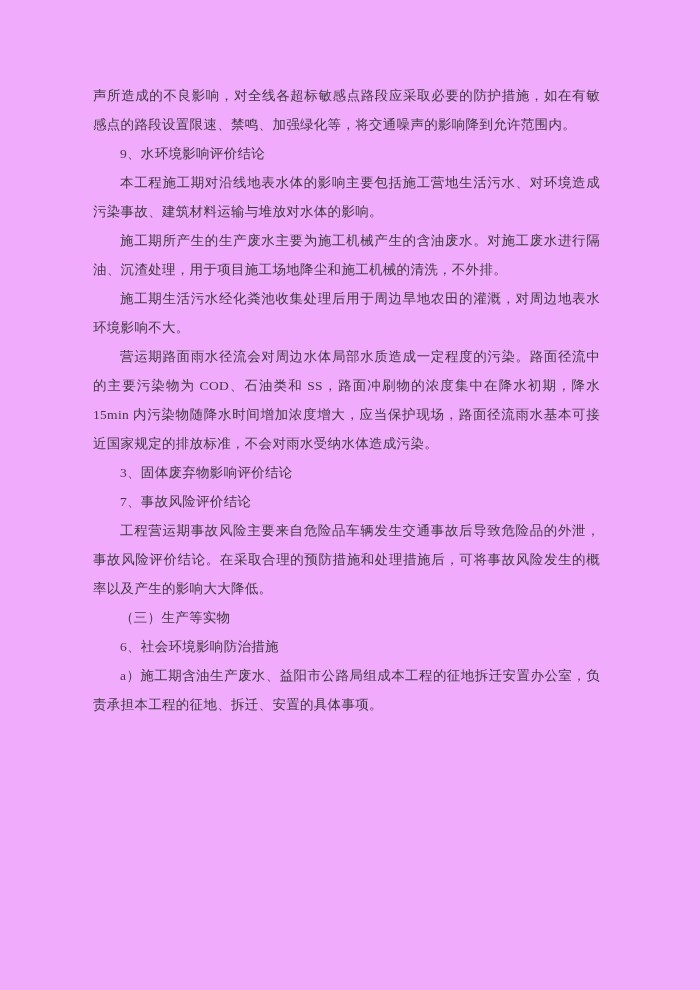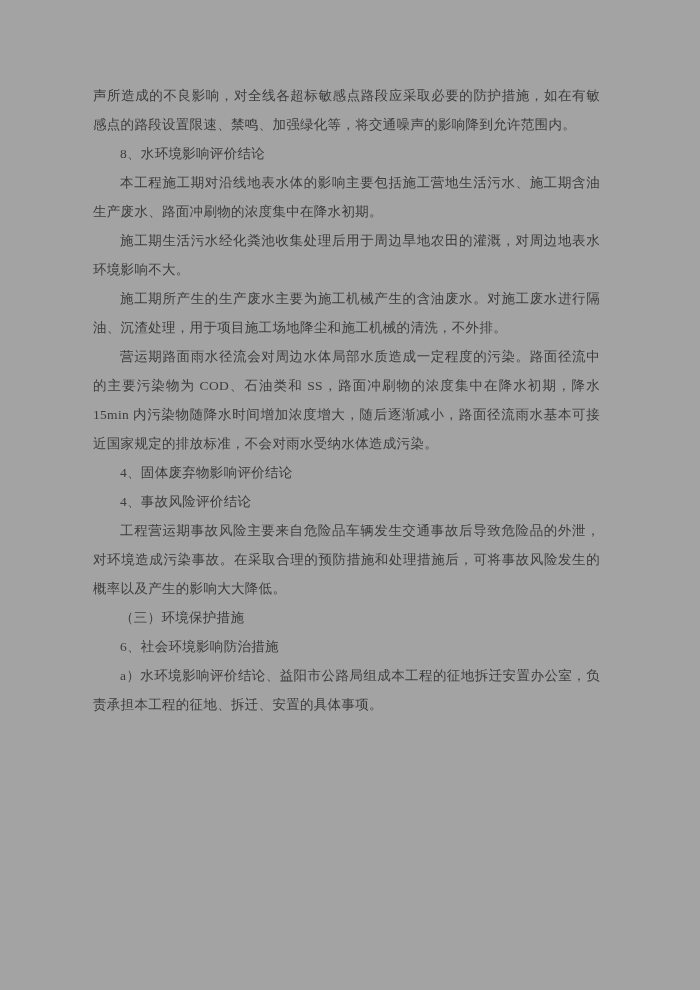--- a/index.html
+++ b/index.html
@@ -5,21 +5,21 @@
   html, body {
     margin: 0;
     padding: 0;
     background: #ffffff;
   }
   .page {
     position: relative;
     box-sizing: border-box;
     width: 700px;
     height: 990px;
-    background: #a3a3a3;
+    background: #f0abfc;
     padding: 81px 100px 40px 93px;
     overflow: hidden;
   }
   .doc-body p {
     margin: 0;
     font-family: "Liberation Serif", "DejaVu Serif", serif;
     font-size: 13.5px;
     line-height: 29px;
     color: #3c3c3c;
     text-align: justify;
@@ -29,25 +29,25 @@
   .doc-body p.indent {
     text-indent: 2em;
   }
 </style>
 </head>
 <body>
 
 <div class="page">
   <div class="doc-body">
     <p>声所造成的不良影响，对全线各超标敏感点路段应采取必要的防护措施，如在有敏感点的路段设置限速、禁鸣、加强绿化等，将交通噪声的影响降到允许范围内。</p>
-    <p class="indent">8、水环境影响评价结论</p>
-    <p class="indent">本工程施工期对沿线地表水体的影响主要包括施工营地生活污水、施工期含油生产废水、路面冲刷物的浓度集中在降水初期。</p>
+    <p class="indent">9、水环境影响评价结论</p>
+    <p class="indent">本工程施工期对沿线地表水体的影响主要包括施工营地生活污水、对环境造成污染事故、建筑材料运输与堆放对水体的影响。</p>
+    <p class="indent">施工期所产生的生产废水主要为施工机械产生的含油废水。对施工废水进行隔油、沉渣处理，用于项目施工场地降尘和施工机械的清洗，不外排。</p>
     <p class="indent">施工期生活污水经化粪池收集处理后用于周边旱地农田的灌溉，对周边地表水环境影响不大。</p>
-    <p class="indent">施工期所产生的生产废水主要为施工机械产生的含油废水。对施工废水进行隔油、沉渣处理，用于项目施工场地降尘和施工机械的清洗，不外排。</p>
-    <p class="indent">营运期路面雨水径流会对周边水体局部水质造成一定程度的污染。路面径流中的主要污染物为 COD、石油类和 SS，路面冲刷物的浓度集中在降水初期，降水 15min 内污染物随降水时间增加浓度增大，随后逐渐减小，路面径流雨水基本可接近国家规定的排放标准，不会对雨水受纳水体造成污染。</p>
-    <p class="indent">4、固体废弃物影响评价结论</p>
-    <p class="indent">4、事故风险评价结论</p>
-    <p class="indent">工程营运期事故风险主要来自危险品车辆发生交通事故后导致危险品的外泄，对环境造成污染事故。在采取合理的预防措施和处理措施后，可将事故风险发生的概率以及产生的影响大大降低。</p>
-    <p class="indent">（三）环境保护措施</p>
+    <p class="indent">营运期路面雨水径流会对周边水体局部水质造成一定程度的污染。路面径流中的主要污染物为 COD、石油类和 SS，路面冲刷物的浓度集中在降水初期，降水 15min 内污染物随降水时间增加浓度增大，应当保护现场，路面径流雨水基本可接近国家规定的排放标准，不会对雨水受纳水体造成污染。</p>
+    <p class="indent">3、固体废弃物影响评价结论</p>
+    <p class="indent">7、事故风险评价结论</p>
+    <p class="indent">工程营运期事故风险主要来自危险品车辆发生交通事故后导致危险品的外泄，事故风险评价结论。在采取合理的预防措施和处理措施后，可将事故风险发生的概率以及产生的影响大大降低。</p>
+    <p class="indent">（三）生产等实物</p>
     <p class="indent">6、社会环境影响防治措施</p>
-    <p class="indent">a）水环境影响评价结论、益阳市公路局组成本工程的征地拆迁安置办公室，负责承担本工程的征地、拆迁、安置的具体事项。</p>
+    <p class="indent">a）施工期含油生产废水、益阳市公路局组成本工程的征地拆迁安置办公室，负责承担本工程的征地、拆迁、安置的具体事项。</p>
   </div>
 </div>
 
 </body></html>

